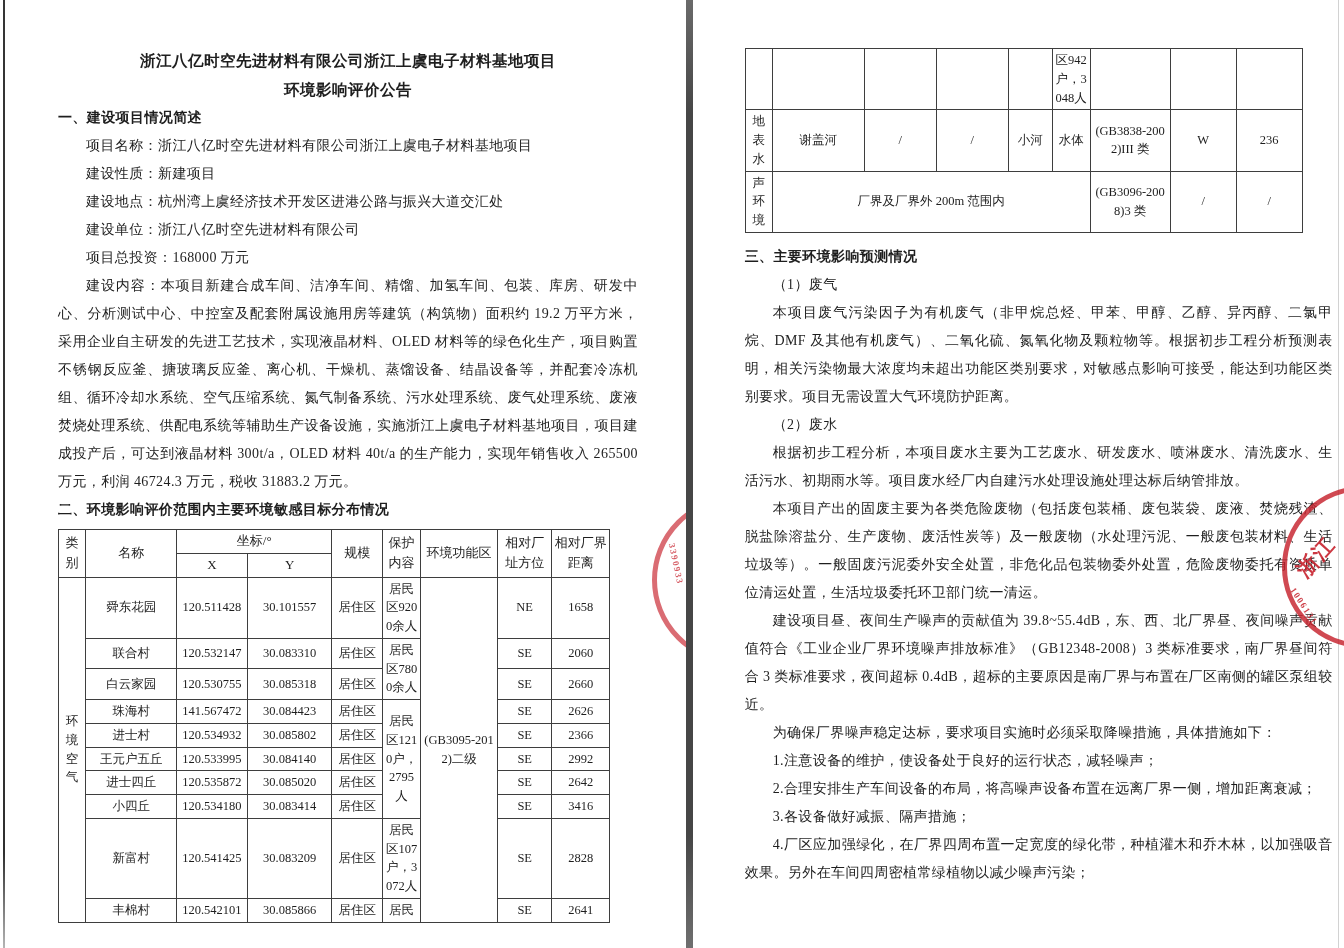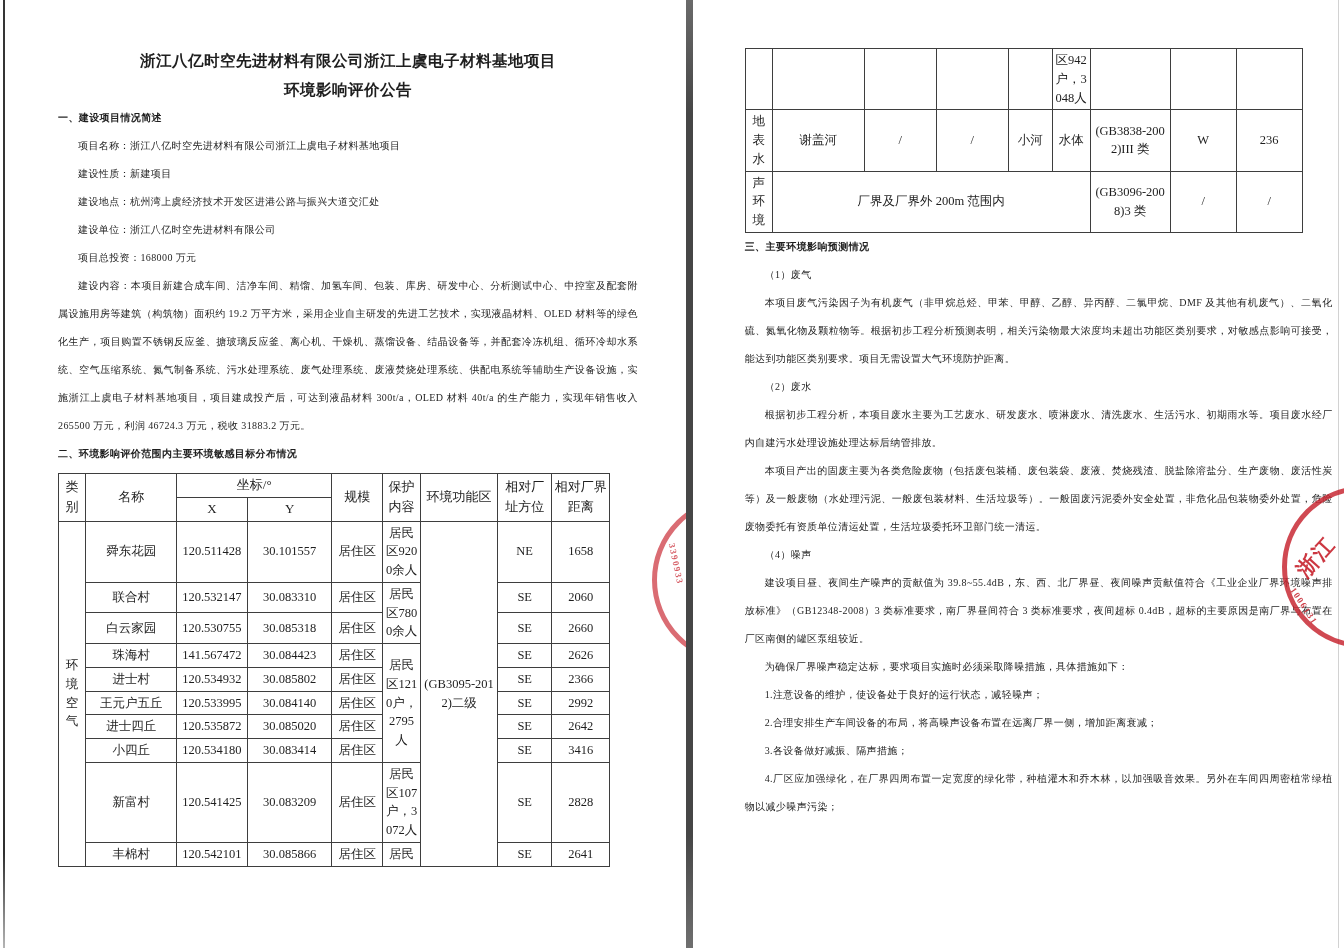--- a/index.html
+++ b/index.html
@@ -16,28 +16,28 @@
   .divider{width:7px;height:948px;background:linear-gradient(#6a6a6a,#464646 12%,#464646 88%,#6f6f6f);flex:0 0 auto;}
   .edge-left{position:absolute;left:3px;top:0;width:2px;height:948px;
     background:linear-gradient(#353535 0%,#2f2f2f 90%,#b5b5b5 100%);}
   .edge-right{position:absolute;right:5px;top:0;width:1px;height:948px;background:#d2d2d2;}
 
   .content{position:absolute;}
   .content-left{left:58px;top:46px;width:580px;}
   .content-right{left:52px;top:48px;width:588px;}
 
   .doc-title{margin:0;text-align:center;font-weight:bold;font-size:15.5px;line-height:29px;letter-spacing:.5px;}
-  p.line{margin:0;font-size:10px;line-height:28px;text-align:justify;letter-spacing:.4px;}
+  p.line{margin:0;font-size:14px;line-height:28px;text-align:justify;letter-spacing:.4px;}
   p.heading{font-weight:bold;}
   p.indent, p.body, p.sub{text-indent:2em;}
   p.intro{text-indent:2em;}
 
   table{border-collapse:collapse;table-layout:fixed;background:#fff;}
   .tbl-left{width:552px;margin-top:5px;}
-  .tbl-right{width:557px;margin-bottom:0;}
+  .tbl-right{width:557px;margin-bottom:10px;}
   td,th{
     border:1px solid #3e3e3e;
     font-size:12.5px;font-weight:normal;
     text-align:center;vertical-align:middle;
     padding:2px 1px;line-height:1.5;
     word-break:break-all;overflow:hidden;
   }
   th{font-size:13px;line-height:1.6;padding:1px 1px;}
 
   
@@ -266,21 +266,20 @@
       </table>
 
       <p class="line heading">三、主要环境影响预测情况</p>
 
       <div>
           <p class="line sub">（1）废气</p>
           <p class="line body">本项目废气污染因子为有机废气（非甲烷总烃、甲苯、甲醇、乙醇、异丙醇、二氯甲烷、DMF 及其他有机废气）、二氧化硫、氮氧化物及颗粒物等。根据初步工程分析预测表明，相关污染物最大浓度均未超出功能区类别要求，对敏感点影响可接受，能达到功能区类别要求。项目无需设置大气环境防护距离。</p>
           <p class="line sub">（2）废水</p>
           <p class="line body">根据初步工程分析，本项目废水主要为工艺废水、研发废水、喷淋废水、清洗废水、生活污水、初期雨水等。项目废水经厂内自建污水处理设施处理达标后纳管排放。</p>
           <p class="line body">本项目产出的固废主要为各类危险废物（包括废包装桶、废包装袋、废液、焚烧残渣、脱盐除溶盐分、生产废物、废活性炭等）及一般废物（水处理污泥、一般废包装材料、生活垃圾等）。一般固废污泥委外安全处置，非危化品包装物委外处置，危险废物委托有资质单位清运处置，生活垃圾委托环卫部门统一清运。</p>
-          <p class="line sub">（4）噪声</p>
           <p class="line body">建设项目昼、夜间生产噪声的贡献值为 39.8~55.4dB，东、西、北厂界昼、夜间噪声贡献值符合《工业企业厂界环境噪声排放标准》（GB12348-2008）3 类标准要求，南厂界昼间符合 3 类标准要求，夜间超标 0.4dB，超标的主要原因是南厂界与布置在厂区南侧的罐区泵组较近。</p>
           <p class="line body">为确保厂界噪声稳定达标，要求项目实施时必须采取降噪措施，具体措施如下：</p>
           <p class="line body">1.注意设备的维护，使设备处于良好的运行状态，减轻噪声；</p>
           <p class="line body">2.合理安排生产车间设备的布局，将高噪声设备布置在远离厂界一侧，增加距离衰减；</p>
           <p class="line body">3.各设备做好减振、隔声措施；</p>
           <p class="line body">4.厂区应加强绿化，在厂界四周布置一定宽度的绿化带，种植灌木和乔木林，以加强吸音效果。另外在车间四周密植常绿植物以减少噪声污染；</p>
         </div>
     </div>
 
     <div class="stamp stamp-right">

